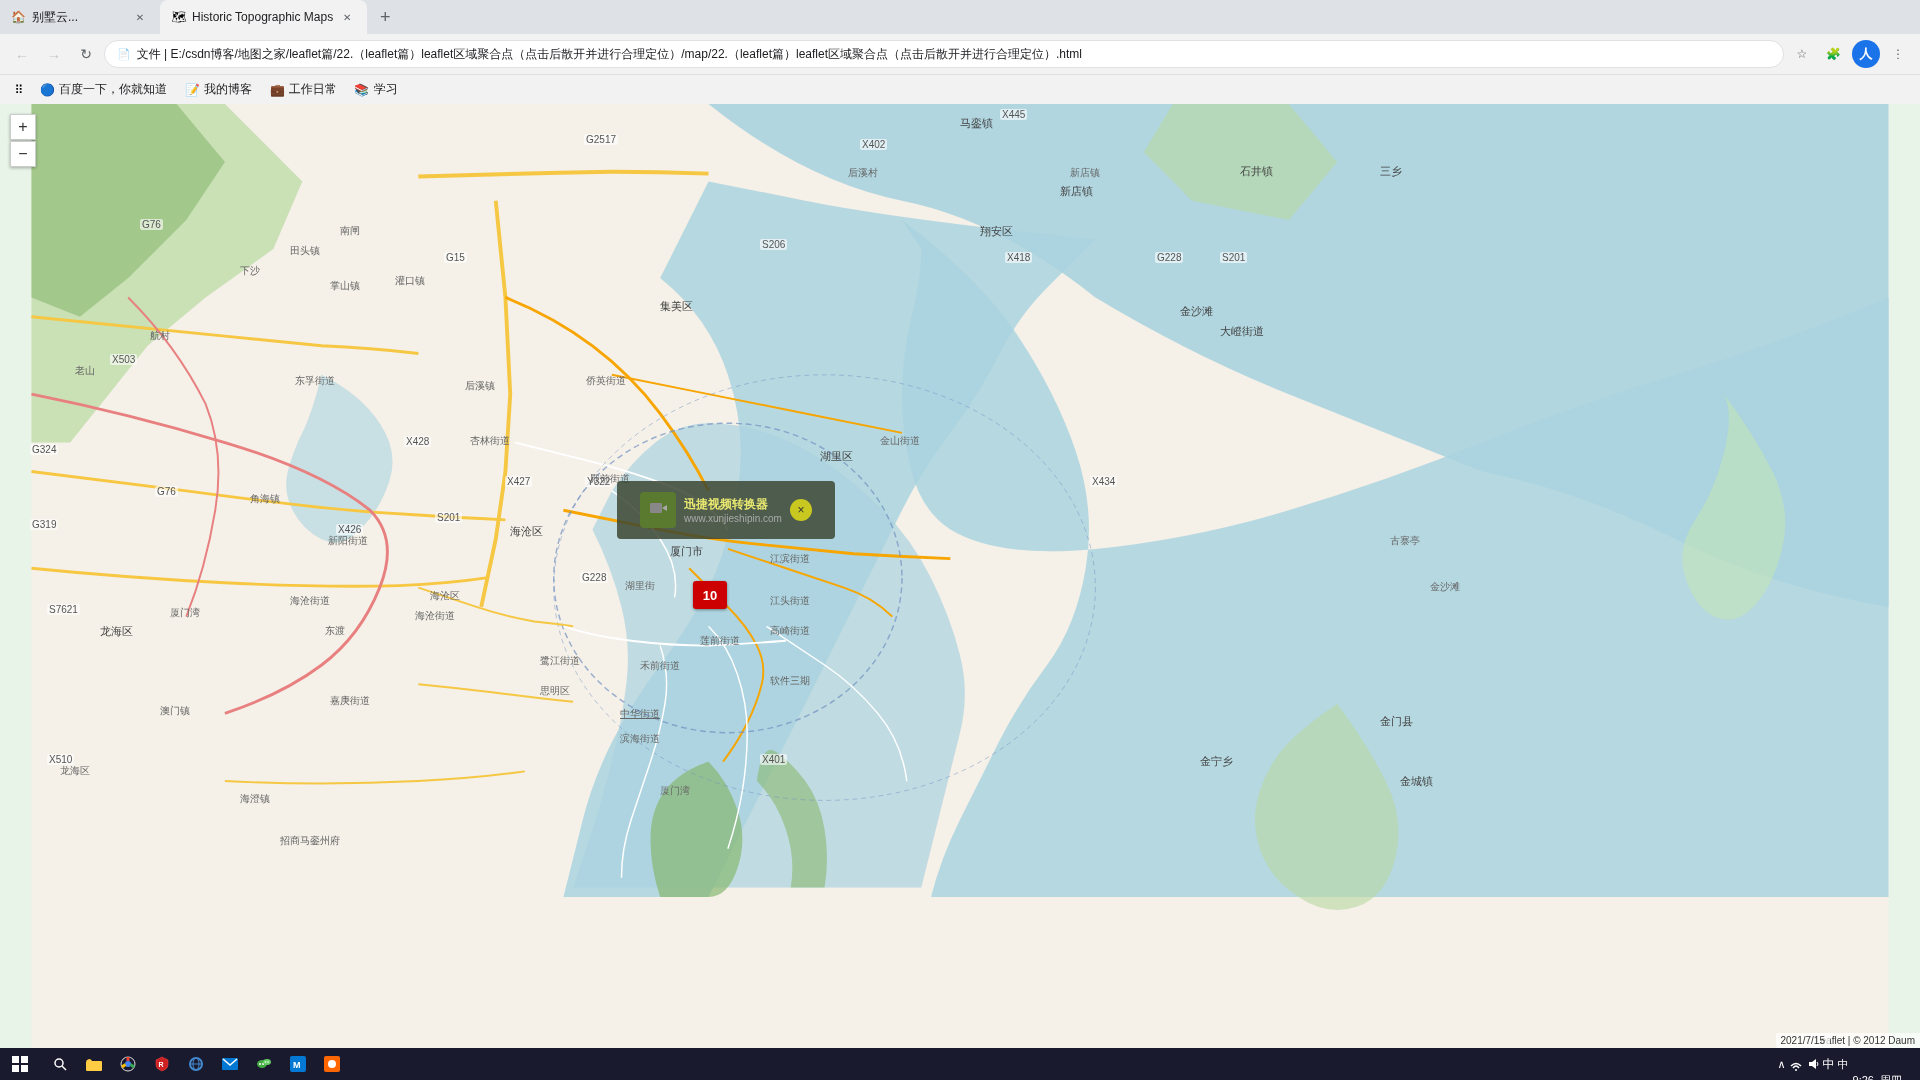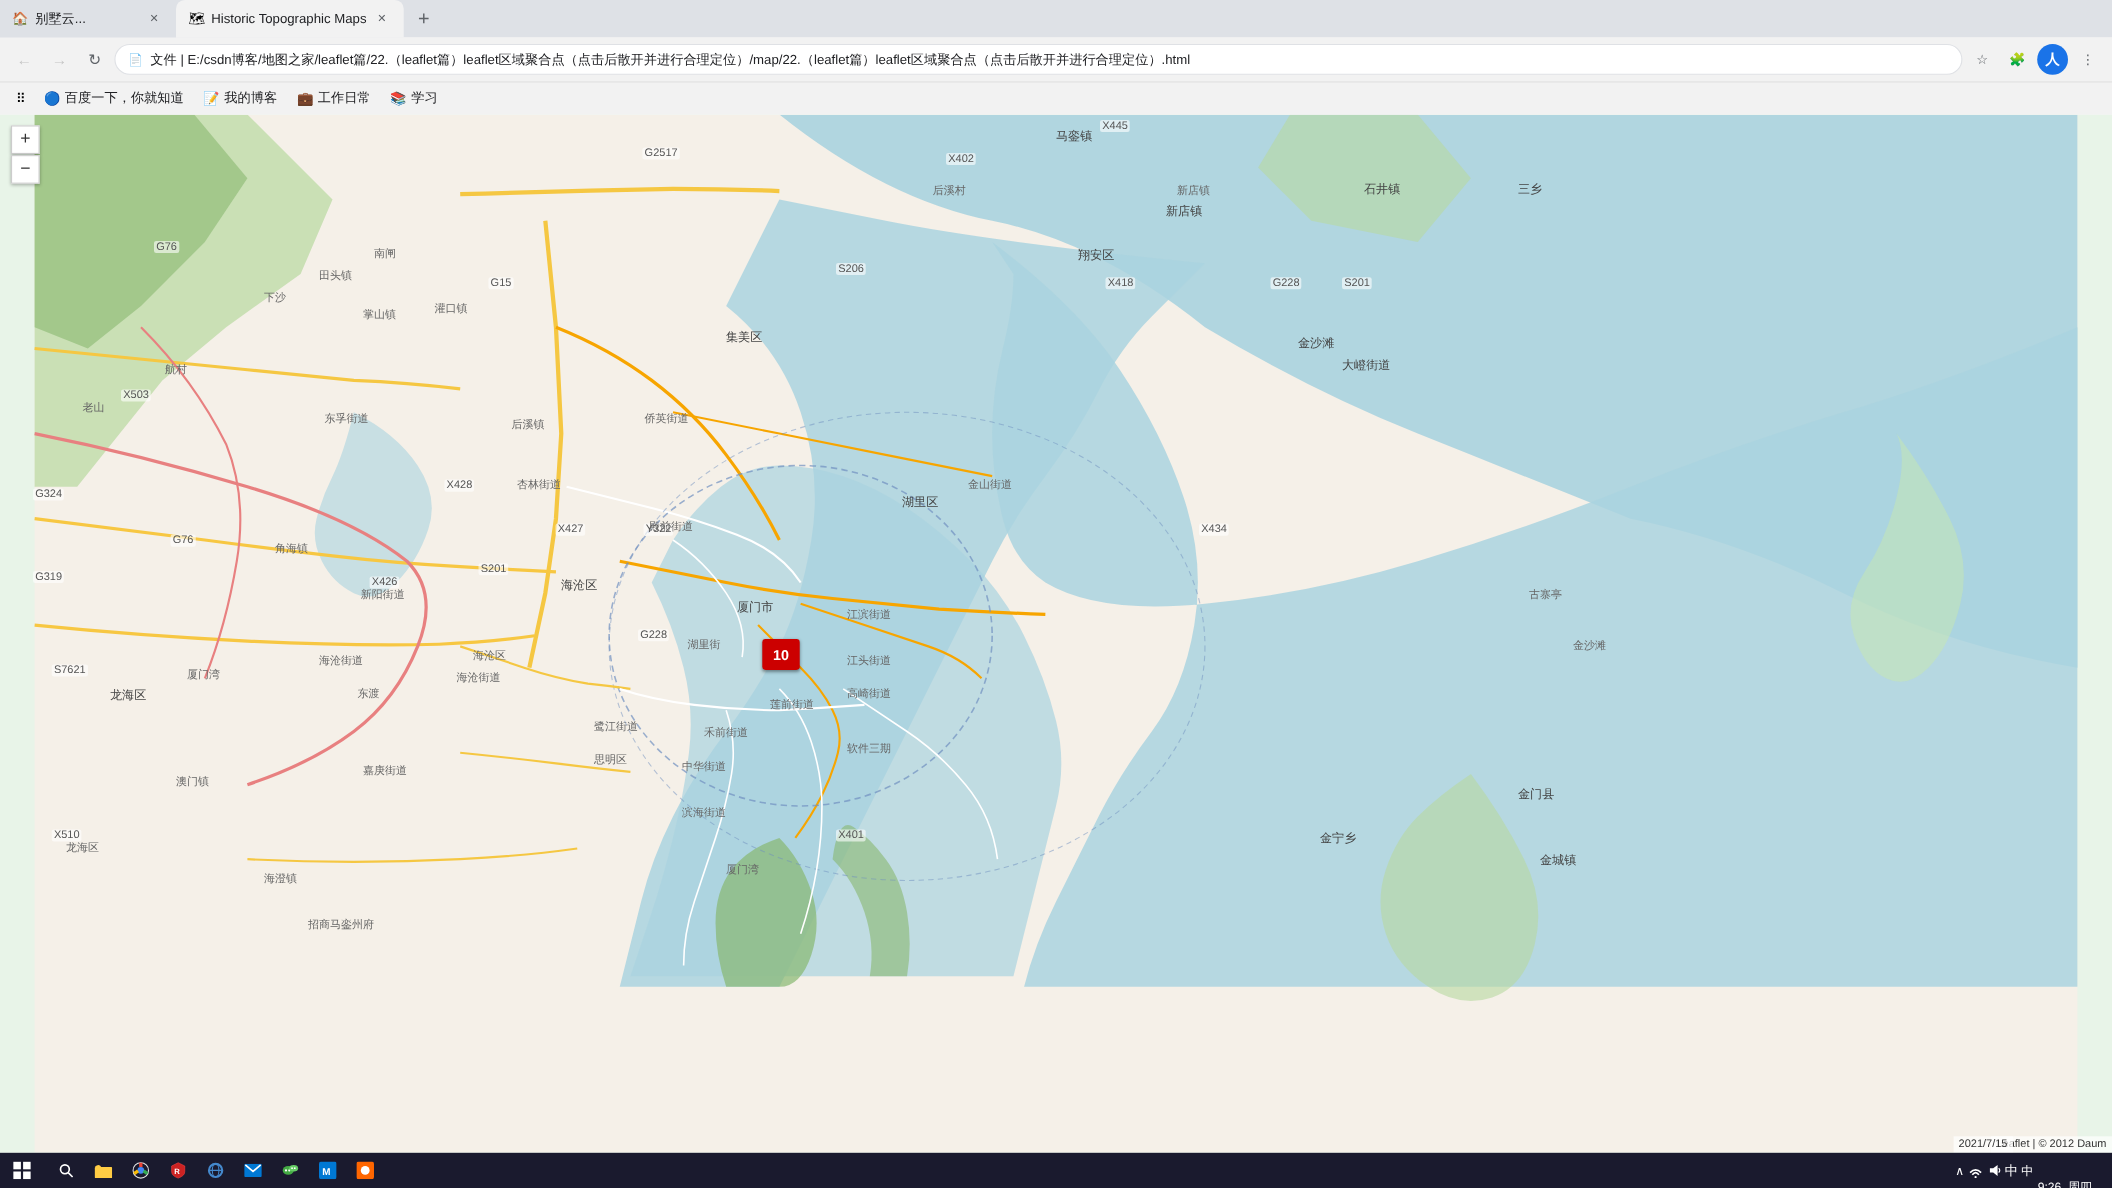--- a/index.html
+++ b/index.html
@@ -514,21 +514,21 @@
   <span class="map-label-small" style="top:520px; left:770px;">高崎街道</span>
   <span class="map-label-small" style="top:485px; left:430px;">海沧区</span>
   <span class="map-label-small" style="top:505px; left:415px;">海沧街道</span>
   <span class="map-label-small" style="top:520px; left:325px;">东渡</span>
   <span class="map-label-small" style="top:530px; left:700px;">莲前街道</span>
   <span class="map-label-small" style="top:550px; left:540px;">鹭江街道</span>
   <span class="map-label-small" style="top:590px; left:330px;text-align:center;">嘉庚街道</span>
   <span class="map-label-small" style="top:555px; left:640px;">禾前街道</span>
   <span class="map-label-small" style="top:570px; left:770px;">软件三期</span>
   <span class="map-label-small" style="top:580px; left:540px;">思明区</span>
-  <span class="map-label-small" style="top:586px; left:620px;">中华街道</span>
+  <span class="map-label-small" style="top:603px; left:620px;text-decoration:underline;">中华街道</span>
   <span class="map-label-small" style="top:628px; left:620px;">滨海街道</span>
   <span class="map-label-small" style="top:490px; left:290px;">海沧街道</span>
   <span class="map-label-small" style="top:502px; left:170px;">厦门湾</span>
   <span class="map-label-small" style="top:600px; left:160px;">澳门镇</span>
   <span class="map-label-small" style="top:660px; left:60px;">龙海区</span>
   <span class="map-label-small" style="top:688px; left:240px;">海澄镇</span>
   <span class="map-label-small" style="top:730px; left:280px;">招商马銮州府</span>
   <span class="map-label-small" style="top:680px; left:660px;">厦门湾</span>
   <span class="map-label-small" style="top:430px; left:1390px;">古寨亭</span>
   <span class="map-label-small" style="top:476px; left:1430px;">金沙滩</span>
@@ -541,20 +541,37 @@
   <span class="map-label-small" style="top:225px; left:150px;">航村</span>
   <span class="map-label-small" style="top:260px; left:75px;">老山</span>
 
   <div id="zoom-controls">
     <div class="zoom-btn">+</div>
     <div class="zoom-btn">−</div>
   </div>
 
   <div class="cluster-marker" style="left: 693px; top: 461px;">10</div>
 
+  <div class="map-popup" style="left: 617px; top: 377px; width: 218px; height: 58px;">
+    <div style="display:flex; align-items:center; gap:8px; padding: 6px 10px;">
+      <div style="width:36px; height:36px; background:#5a7a30; border-radius:4px; display:flex; align-items:center; justify-content:center;">
+        <svg width="20" height="20" viewBox="0 0 20 20">
+            <rect x="2" y="3" width="12" height="10" rx="1" fill="#888"></rect>
+            <polygon points="14,8 19,5 19,11" fill="#aaa"></polygon>
+          </svg>
+      </div>
+      <div style="flex:1;">
+        <div style="color:#e8e870; font-size:12px; font-weight:bold;">迅捷视频转换器</div>
+        <div style="color:#aaa; font-size:10px;">www.xunjieshipin.com</div>
+      </div>
+      <div style="width:22px; height:22px; background:#c8c820; border-radius:50%; display:flex; align-items:center; justify-content:center; cursor:pointer;">
+        <span style="color:#333; font-size:12px;">×</span>
+      </div>
+    </div>
+  </div>
 
   <div id="leaflet-attr">
     <span>Leaflet | © 2012 Daum</span>
   </div>
 
   <div id="date-stamp">2021/7/15</div>
 </div>
 
 <div id="taskbar">
   <div class="taskbar-start">

